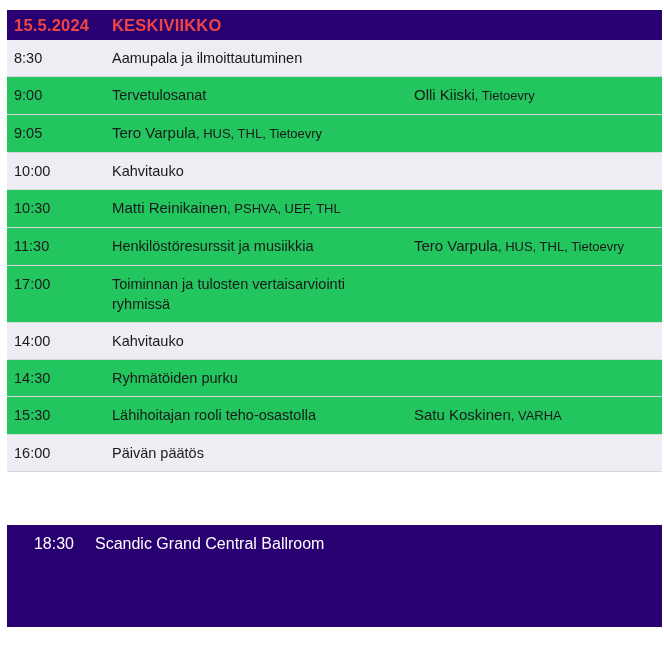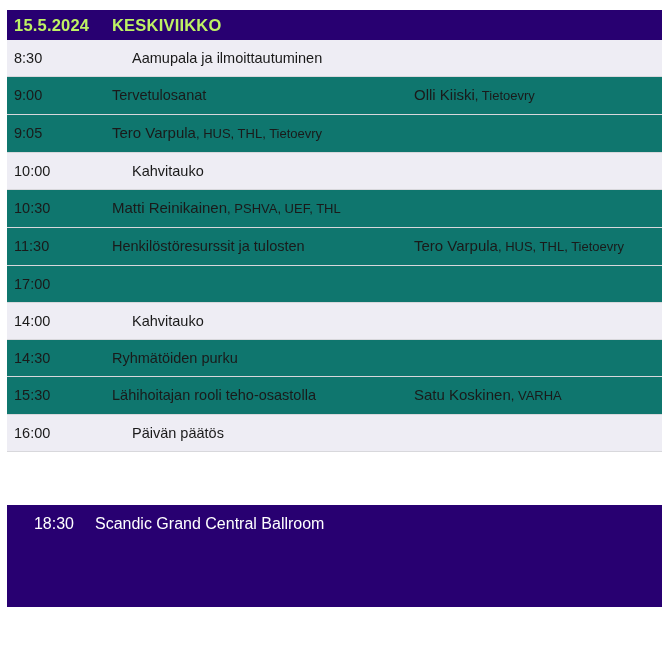--- a/index.html
+++ b/index.html
@@ -6,33 +6,33 @@
   html,body { width:664px; height:653px; background:#ffffff; overflow:hidden; }
   body { font-family:"Liberation Sans", sans-serif; color:var(--text,#1a1a1a); }
 
   .page { position:relative; width:664px; height:653px; }
 
   .agenda { margin:10px 2px 0 7px; width:655px; }
 
   .header {
     display:flex; align-items:center;
     height:30px; background:var(--purple,#280071);
-    color:#bef264; font-weight:700; font-size:16.5px; letter-spacing:0.2px;
+    color:#ef4444; font-weight:700; font-size:16.5px; letter-spacing:0.2px;
   }
 
   .cell-time { flex:0 0 98px; padding-left:7px; }
 
   .row {
     display:flex; align-items:flex-start;
     padding:8px 0; min-height:20px;
     border-bottom:1px solid var(--border,#d8d8dc);
-    background:#0f766e;
+    background:#22c55e;
     font-size:14.5px; line-height:20px;
   }
-  .row.highlight { background:var(--lav,#eeedf4);gap:20px; }
+  .row.highlight { background:var(--lav,#eeedf4); }
 
   .cell-title { flex:0 0 290px; padding-right:12px; }
   .cell-speaker { flex:1 1 auto; min-width:0; white-space:nowrap; }
 
   .speaker-name { font-size:15px; }
   .speaker-affil { font-size:13px; }
 
   .evening {
     margin:53px 2px 0 7px; width:649px; height:93px;
     background:var(--purple,#280071); color:#ffffff;
@@ -72,25 +72,26 @@
     <div class="cell-time">10:00</div>
     <div class="cell-title">Kahvitauko</div>
     <div class="cell-speaker"><span class="speaker-name"></span><span class="speaker-affil"></span></div>
   </div>
         <div class="row">
     <div class="cell-time">10:30</div>
     <div class="cell-speaker"><span class="speaker-name">Matti Reinikainen</span><span class="speaker-affil">, PSHVA, UEF, THL</span></div>
   </div>
         <div class="row">
     <div class="cell-time">11:30</div>
-    <div class="cell-title">Henkilöstöresurssit ja tulosten</div>
+    <div class="cell-title">Henkilöstöresurssit ja musiikkia</div>
     <div class="cell-speaker"><span class="speaker-name">Tero Varpula</span><span class="speaker-affil">, HUS, THL, Tietoevry</span></div>
   </div>
         <div class="row">
     <div class="cell-time">17:00</div>
+    <div class="cell-title">Toiminnan ja tulosten vertaisarviointi ryhmissä</div>
     <div class="cell-speaker"><span class="speaker-name"></span><span class="speaker-affil"></span></div>
   </div>
         <div class="row highlight">
     <div class="cell-time">14:00</div>
     <div class="cell-title">Kahvitauko</div>
     <div class="cell-speaker"><span class="speaker-name"></span><span class="speaker-affil"></span></div>
   </div>
         <div class="row">
     <div class="cell-time">14:30</div>
     <div class="cell-title">Ryhmätöiden purku</div>

